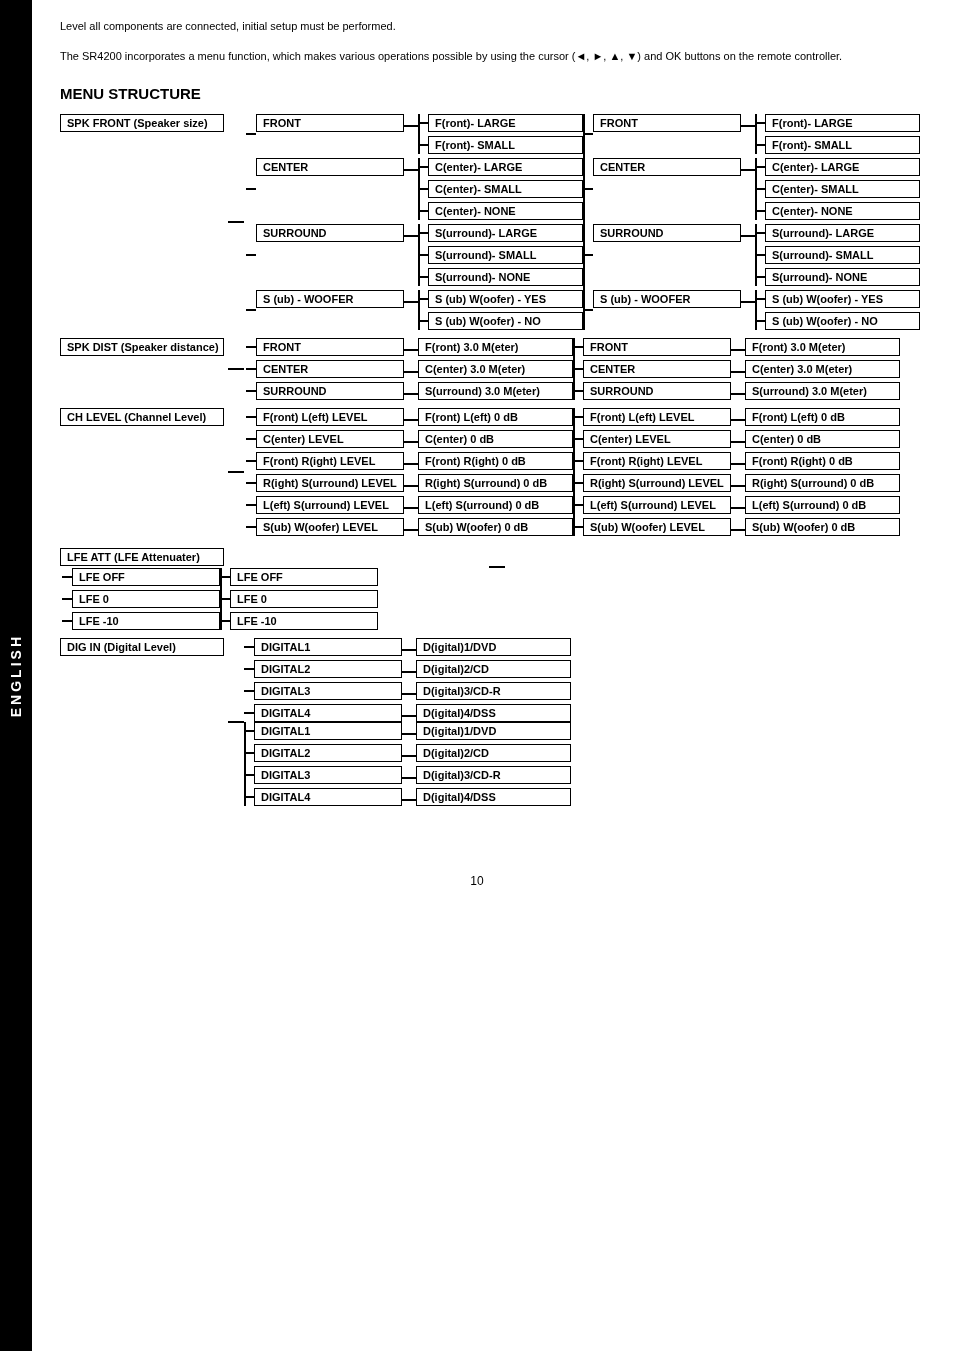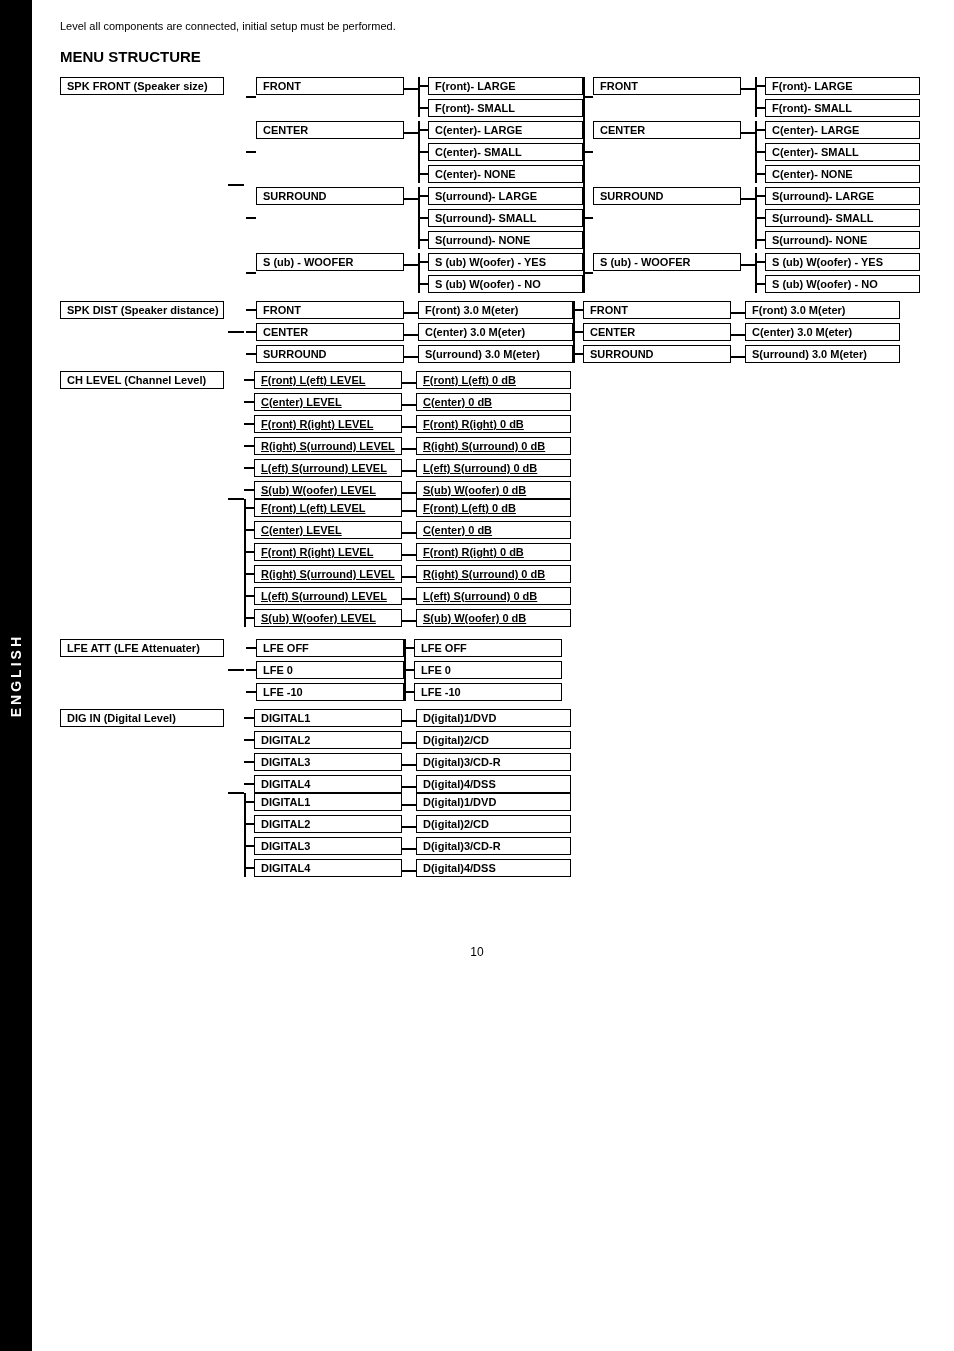--- a/index.html
+++ b/index.html
@@ -80,20 +80,21 @@
 <body>
 
 <div class="english-tab">
   <span>ENGLISH</span>
 </div>
 
 <div class="main-content">
 
   <div class="subtitle-text">Level all components are connected, initial setup must be performed.</div>
 
+  <div class="menu-function-text">The SR4200 incorporates a menu function, which makes various operations possible by using the cursor (◄, ►, ▲, ▼) and OK buttons on the remote controller.</div>
 
   <div class="menu-structure-title">MENU STRUCTURE</div>
 
   <div id="tree-diagram">
       <div style="display: flex; flex-direction: row; align-items: flex-start; margin-bottom: 8px;">
         <div style="display: flex; align-items: flex-start; width: 168px; flex-shrink: 0;">
           <div style="border: 1.5px solid rgb(0, 0, 0); padding: 2px 6px; background: rgb(255, 255, 255); white-space: nowrap; font-weight: bold; font-size: 11px; display: inline-block; min-width: 164px; width: 164px;">SPK FRONT (Speaker size)</div>
         </div>
         <div style="width: 16px; height: 2px; background: rgb(0, 0, 0); display: inline-block; flex-shrink: 0; align-self: center;"></div>
         <div style="display: flex; flex-direction: row; align-items: flex-start;">
@@ -357,21 +358,21 @@
               </div>
             </div>
           </div>
         </div>
       </div>
       <div style="display: flex; flex-direction: row; align-items: flex-start; margin-bottom: 12px;">
         <div style="display: flex; align-items: flex-start; width: 168px; flex-shrink: 0;">
           <div style="border: 1.5px solid rgb(0, 0, 0); padding: 2px 6px; background: rgb(255, 255, 255); white-space: nowrap; font-weight: bold; font-size: 11px; display: inline-block; min-width: 164px; width: 164px;">CH LEVEL  (Channel Level)</div>
         </div>
         <div style="width: 16px; height: 2px; background: rgb(0, 0, 0); display: inline-block; flex-shrink: 0; align-self: center;"></div>
-        <div style="display: flex; flex-direction: column; align-items: flex-start; text-decoration: underline;">
+        <div style="display: flex; flex-direction: row; align-items: flex-start;">
           <div style="display: flex; flex-direction: column; align-items: center; width: 2px; flex-shrink: 0;"></div>
           <div style="display: flex; flex-direction: column;">
             <div style="display: flex; flex-direction: row; align-items: flex-start; margin-bottom: 4px;">
               <div style="width: 10px; height: 2px; background: rgb(0, 0, 0); display: inline-block; flex-shrink: 0; align-self: center;"></div>
               <div style="border: 1.5px solid rgb(0, 0, 0); padding: 2px 6px; background: rgb(255, 255, 255); white-space: nowrap; font-weight: bold; font-size: 11px; display: inline-block; min-width: 148px; width: 148px;">F(ront) L(eft) LEVEL</div>
               <div style="width: 14px; height: 2px; background: rgb(0, 0, 0); display: inline-block; flex-shrink: 0; align-self: flex-start; margin-top: 11px;"></div>
               <div style="display: flex; flex-direction: row; align-items: flex-start;">
                 <div style="display: flex; flex-direction: row; align-items: center;">
                   <div style="border: 1.5px solid rgb(0, 0, 0); padding: 2px 6px; background: rgb(255, 255, 255); white-space: nowrap; font-weight: bold; font-size: 11px; display: inline-block; min-width: 155px; width: 155px;">F(ront) L(eft)        0 dB</div>
                 </div>
@@ -488,21 +489,21 @@
                 <div style="display: flex; flex-direction: row; align-items: flex-start;">
                   <div style="display: flex; flex-direction: row; align-items: center;">
                     <div style="border: 1.5px solid rgb(0, 0, 0); padding: 2px 6px; background: rgb(255, 255, 255); white-space: nowrap; font-weight: bold; font-size: 11px; display: inline-block; min-width: 155px; width: 155px;">S(ub) W(oofer)        0 dB</div>
                   </div>
                 </div>
               </div>
             </div>
           </div>
         </div>
       </div>
-      <div style="display: flex; align-items: flex-start; margin-bottom: 8px;">
+      <div style="display: flex; flex-direction: column; align-items: flex-start; margin-bottom: 8px;">
         <div style="display: flex; align-items: flex-start; width: 168px; flex-shrink: 0;">
           <div style="border: 1.5px solid rgb(0, 0, 0); padding: 2px 6px; background: rgb(255, 255, 255); white-space: nowrap; font-weight: bold; font-size: 11px; display: inline-block; min-width: 164px; width: 164px;">LFE ATT  (LFE Attenuater)</div>
         </div>
         <div style="width: 16px; height: 2px; background: rgb(0, 0, 0); display: inline-block; flex-shrink: 0; align-self: center;"></div>
         <div style="display: flex; flex-direction: row; align-items: flex-start;">
           <div style="display: flex; flex-direction: column; align-items: center; width: 2px; flex-shrink: 0;"></div>
           <div style="display: flex; flex-direction: column;">
             <div style="display: flex; flex-direction: row; align-items: flex-start; margin-bottom: 4px;">
               <div style="width: 10px; height: 2px; background: rgb(0, 0, 0); display: inline-block; flex-shrink: 0; align-self: center;"></div>
               <div style="border: 1.5px solid rgb(0, 0, 0); padding: 2px 6px; background: rgb(255, 255, 255); white-space: nowrap; font-weight: bold; font-size: 11px; display: inline-block; min-width: 148px; width: 148px;">LFE OFF</div>

